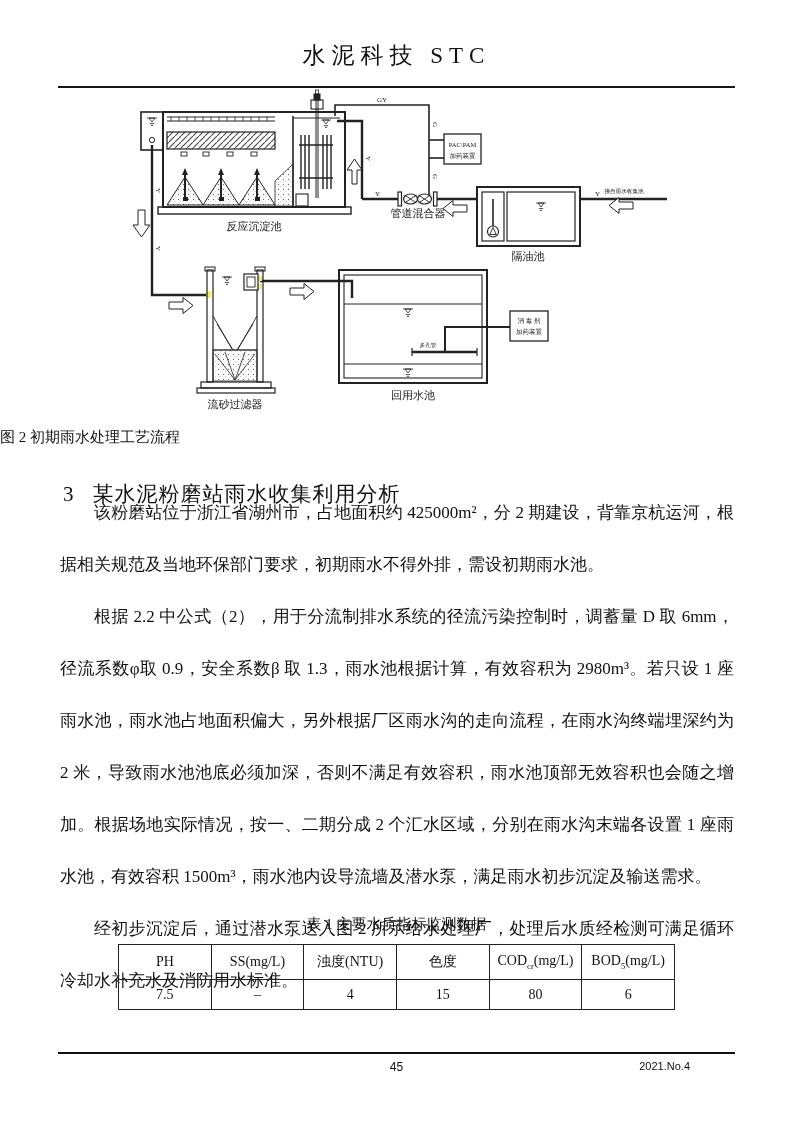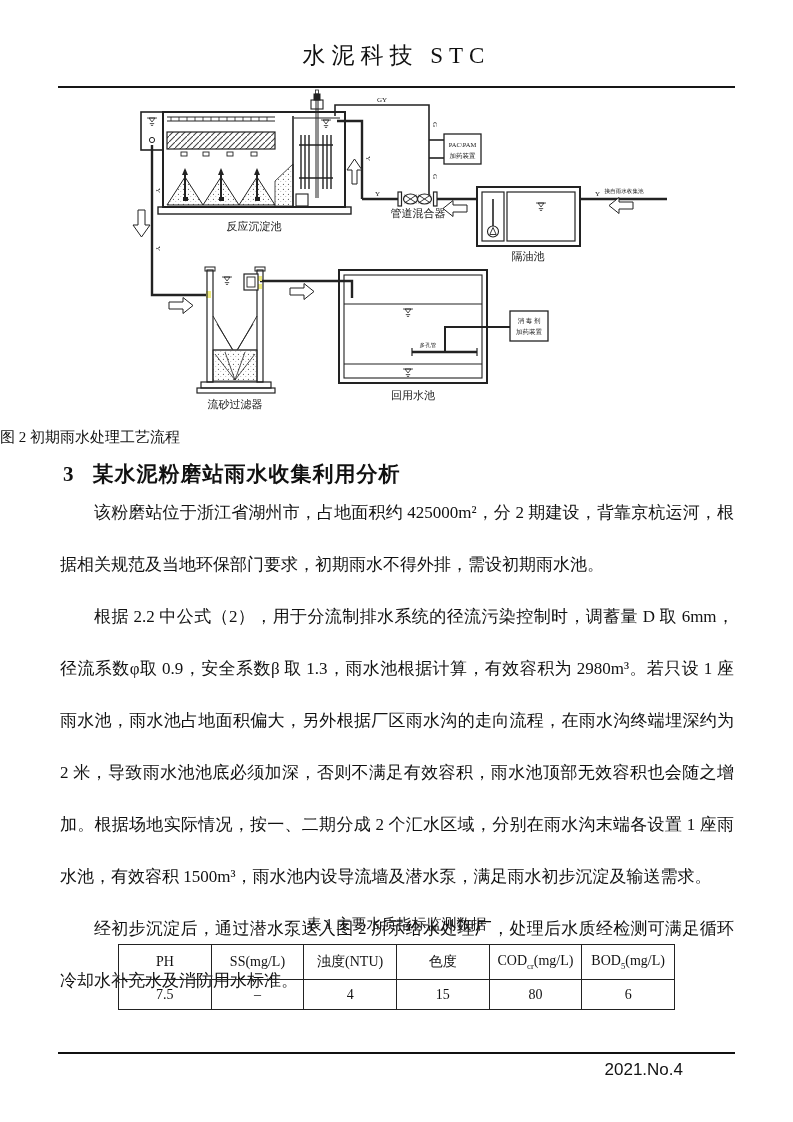--- a/index.html
+++ b/index.html
@@ -14,22 +14,22 @@
     text-align:center; font-size:23px; letter-spacing:6px;
     font-family:"Liberation Serif", serif; font-weight:500;
   }
   .header-rule { position:absolute; top:86px; left:58px; right:58px; border-top:2px solid #161616; }
   .diagram { position:absolute; top:88px; left:127px; }
   .fig-caption {
     position:absolute; top:428px; left:0; width:100%;
     font-size:15px;
   }
   .section-heading {
-    position:absolute; top:460px; left:63px;
-    font-size:21px; font-weight:bold; letter-spacing:1px;
+    position:absolute; top:480px; left:63px;
+    font-size:21px; font-weight:normal; letter-spacing:1px;
   }
   .section-heading .sec-num { margin-right:18px; }
   .body-text {
     position:absolute; top:487px; left:60px; width:674px;
     font-size:17px; line-height:52px; text-align:justify;
     text-justify:inter-ideograph;
   }
   .body-text p { text-indent:2em; }
   .table-caption {
     position:absolute; top:915px; left:0; width:100%;
@@ -46,22 +46,22 @@
   }
   table.data-table th { height:35px; }
   table.data-table td { height:30px; }
   table.data-table sub { font-size:0.62em; }
   .footer-rule { position:absolute; top:1052px; left:58px; right:58px; border-top:2.4px solid #111; }
   .footer-page {
     position:absolute; top:1060px; left:0; width:100%; text-align:center;
     font-size:12px; font-family:"Liberation Sans", sans-serif;
   }
   .footer-issue {
-    position:absolute; top:1060px; right:110px;
-    font-size:17px; font-family:"Liberation Sans", sans-serif;
+    position:absolute; top:1060px; right:103px;
+    font-size:11px; font-family:"Liberation Sans", sans-serif;
   }
   
   .diagram text { font-family:"Liberation Serif", serif; fill:#161616; }
   .lbl  { font-size:11px; }
   .lbl-s{ font-size:6.5px; }
   .lbl-t{ font-size:5.6px; }
   .lbl-p{ font-size:7px; }
 </style>
 </head>
 <body>
@@ -309,15 +309,16 @@
           <td>–</td>
           <td>4</td>
           <td>15</td>
           <td>80</td>
           <td>6</td>
         </tr>
       </tbody>
   </table>
 
   <div class="footer-rule"></div>
+  <div class="footer-page">45</div>
   <div class="footer-issue">2021.No.4</div>
 
 </div>
 
 </body></html>

